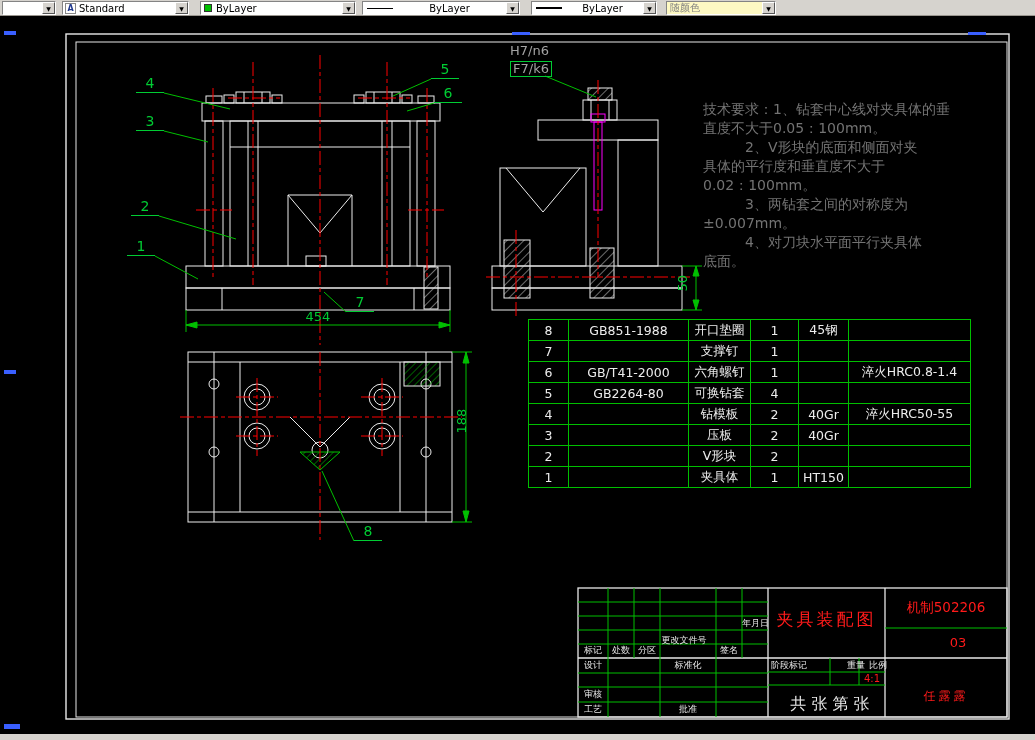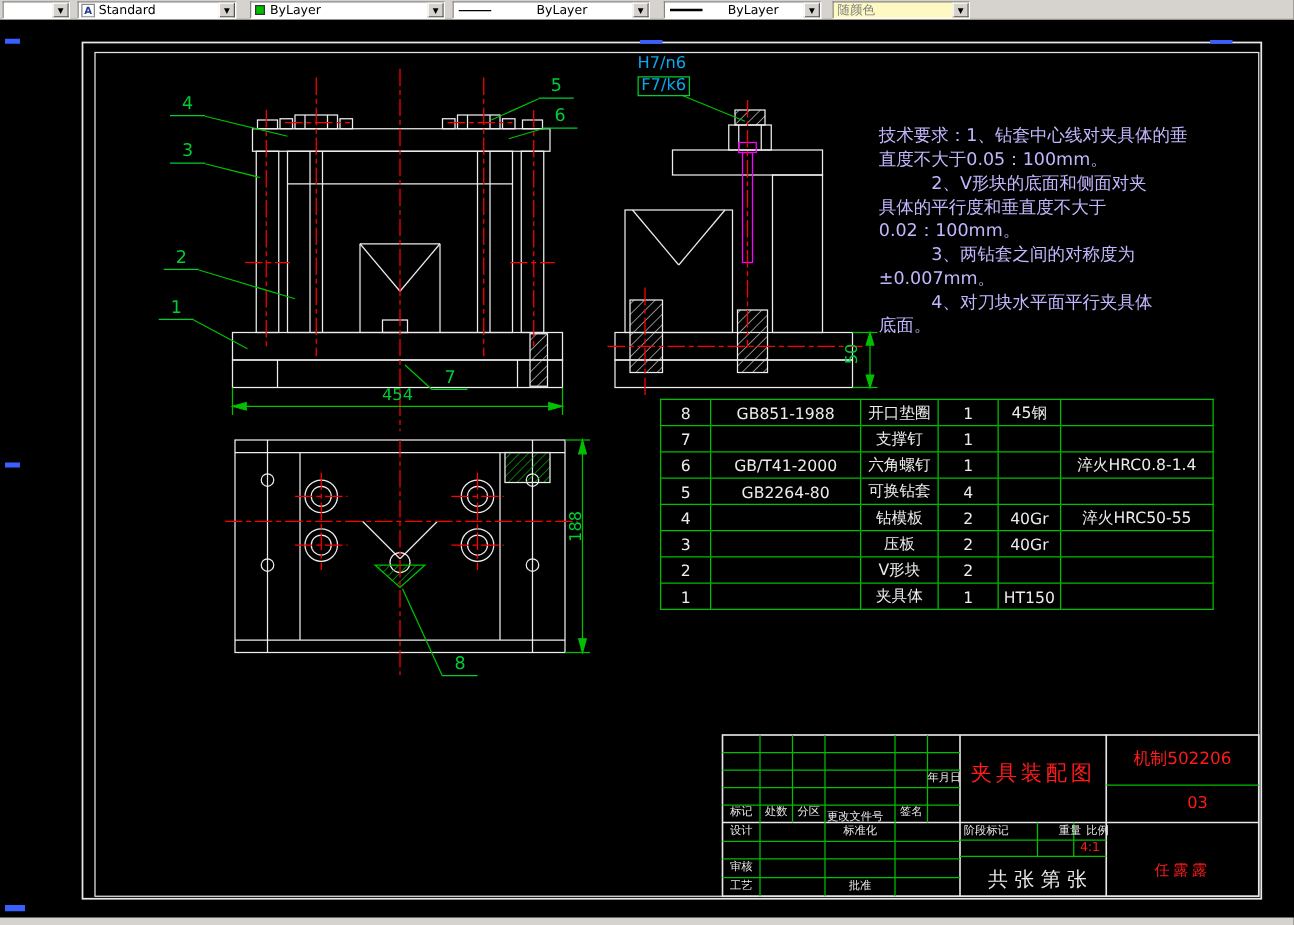--- a/index.html
+++ b/index.html
@@ -21,28 +21,28 @@
     font-size:8px;font-weight:bold;color:#223a8f;display:flex;align-items:center;justify-content:center;flex:none}
   .swatch{width:8px;height:8px;margin-left:3px;background:#00c000;border:1px solid #333;flex:none}
   .ltline{width:26px;height:1px;background:#000;margin-left:4px;flex:none}
   .ltline.thick{height:2px}
 
   
   .canvas{position:absolute;left:0;top:0;width:1035px;height:740px;background:#000;z-index:1}
   svg{position:absolute;left:0;top:0}
 
   .t{position:absolute;white-space:pre;line-height:1.1}
-  .g{color:#0ea5e9}
+  .g{color:#a3a3a3}
   .red{color:#ff1a1a}
   .wt{color:#e8e8e8}
   .balloon{width:28px;height:17px;text-align:center;font-size:14px;color:#00cc33;
     border-bottom:1px solid #00cc33}
   .dim{font-size:13px;color:#00cc33;text-align:center}
   .vtext{transform:rotate(-90deg)}
-  .tech{font-size:14px;color:#c4b5fd}
+  .tech{font-size:14px;color:#737373}
   .fitbox{border:1px solid #00cc33;padding:0 2px}
 
   
   .parts-table{position:absolute;left:528px;top:319px;border-collapse:collapse;table-layout:fixed}
   .parts-table td{border:1px solid #00bf00;color:#ececec;font-size:12.5px;text-align:center;
     height:21px;padding:0 2px;overflow:hidden;white-space:nowrap}
 
   
   .tbl{font-size:9px;color:#e8e8e8;text-align:center}
   .tbt{text-align:center}
@@ -348,21 +348,21 @@
           <td>HT150</td>
           <td></td>
     </tr>
   </tbody>
     </table>
 
   <div>
     <div class="t tbl" style="left:578px;top:646px;width:30px">标记</div>
     <div class="t tbl" style="left:608px;top:646px;width:26px">处数</div>
     <div class="t tbl" style="left:634px;top:646px;width:26px">分区</div>
-    <div class="t tbl" style="left:660px;top:650px;width:48px">更改文件号</div>
+    <div class="t tbl" style="left:660px;top:636px;width:48px">更改文件号</div>
     <div class="t tbl" style="left:716px;top:646px;width:26px">签名</div>
     <div class="t tbl" style="left:742px;top:619px;width:18px">年月日</div>
 
     <div class="t tbl" style="left:578px;top:661px;width:30px">设计</div>
     <div class="t tbl" style="left:660px;top:661px;width:56px">标准化</div>
     <div class="t tbl" style="left:578px;top:690px;width:30px">审核</div>
     <div class="t tbl" style="left:578px;top:705px;width:30px">工艺</div>
     <div class="t tbl" style="left:660px;top:705px;width:56px">批准</div>
 
     <div class="t tbl" style="left:768px;top:661px;width:42px">阶段标记</div>

